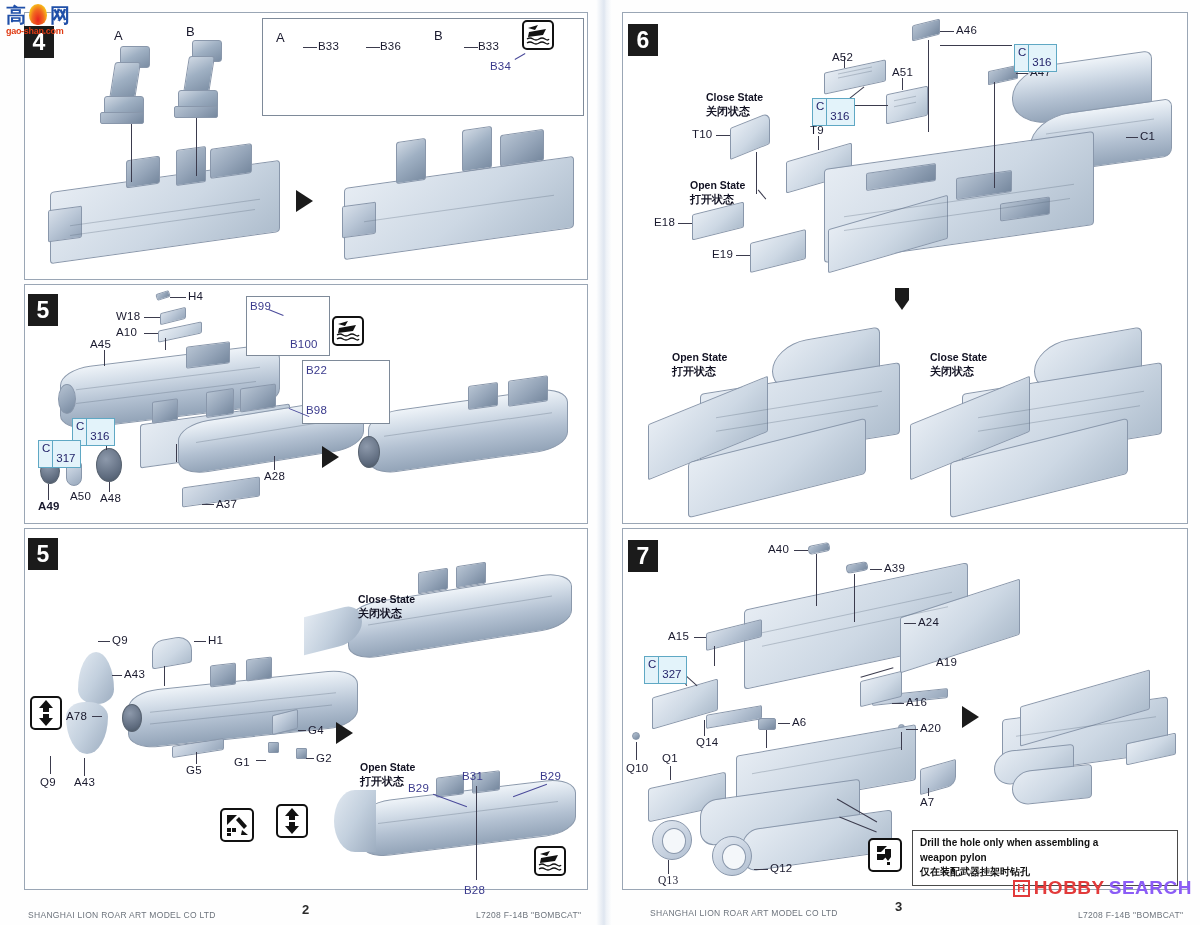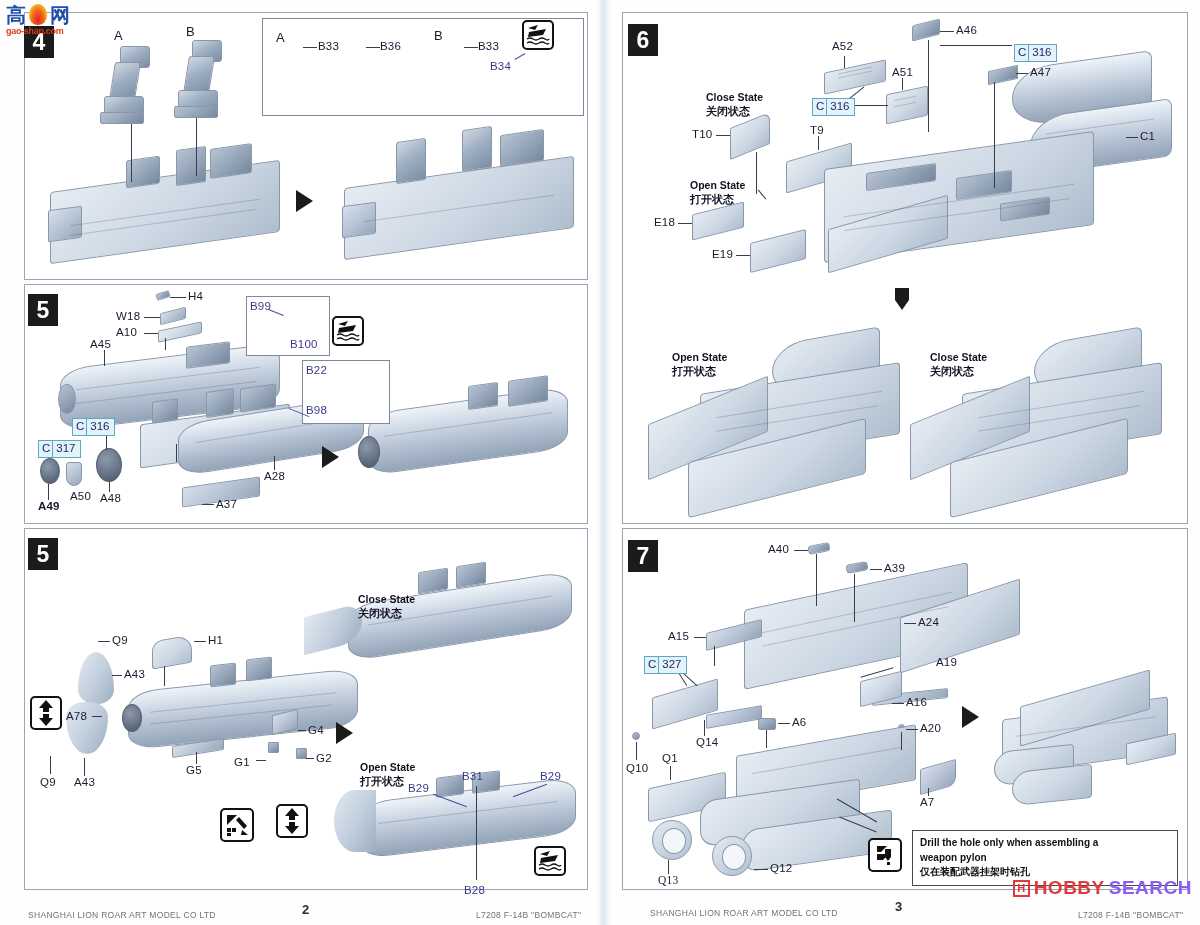--- a/index.html
+++ b/index.html
@@ -69,21 +69,21 @@
     display: inline-flex; align-items: stretch;
     border: 1px solid #5fa8c4;
     background: #e3f3fa;
     font-size: 11.5px; color: #24246a;
     z-index: 6; line-height: 1;
   }
   .paint .c {
     padding: 2px 2px 2px 3px;
     border-right: 1px solid #5fa8c4;
   }
-  .paint .n { padding: 2px 4px 2px 3px; }
+  .paint .n { padding: 12px 4px 2px 3px; }
 
   
   .ln { position: absolute; background: #3b3b4d; z-index: 4; }
   .ln.h { height: 1px; }
   .ln.v { width: 1px; }
   .ln.blue { background: #4a4a9a; }
 
   
   .arrow {
     position: absolute; z-index: 5;
@@ -471,21 +471,21 @@
       <path d="M2 4 L12 1 L9 6 Z" fill="#111"></path>
       <path d="M3 8 L20 5 L17 11 L2 13 Z" fill="#111"></path>
       <path d="M1 15 q3 -2 6 0 t6 0 t6 0 t4 0" stroke="#111" stroke-width="1.4" fill="none"></path>
       <path d="M1 19 q3 -2 6 0 t6 0 t6 0 t4 0" stroke="#111" stroke-width="1.4" fill="none"></path>
     </svg>
   </div>
 
   <div class="panel" style="left:622px; top:12px; width:566px; height:512px;"></div>
   <div class="stepnum" style="left:628px; top:24px;">6</div>
 
-  <div class="lbl" style="left:832px; top:40px;">A52</div>
+  <div class="lbl" style="left:832px; top:51px;">A52</div>
   <div class="ln v" style="left:844px; top:56px; height:12px;"></div>
   <div class="part lt" style="left:824px; top:66px; width:62px; height:22px; transform:skewY(-12deg); border-radius:2px;"></div>
   <div class="panelline" style="left:838px; top:70px; width:34px; transform:skewY(-12deg);"></div>
   <div class="panelline" style="left:838px; top:74px; width:34px; transform:skewY(-12deg);"></div>
 
   <div class="paint" style="left:812px; top:98px;">
     <span class="c">C</span>
       <span class="n">316</span>
   </div>
   <div class="ln h" style="left:850px; top:105px; width:38px;"></div>

